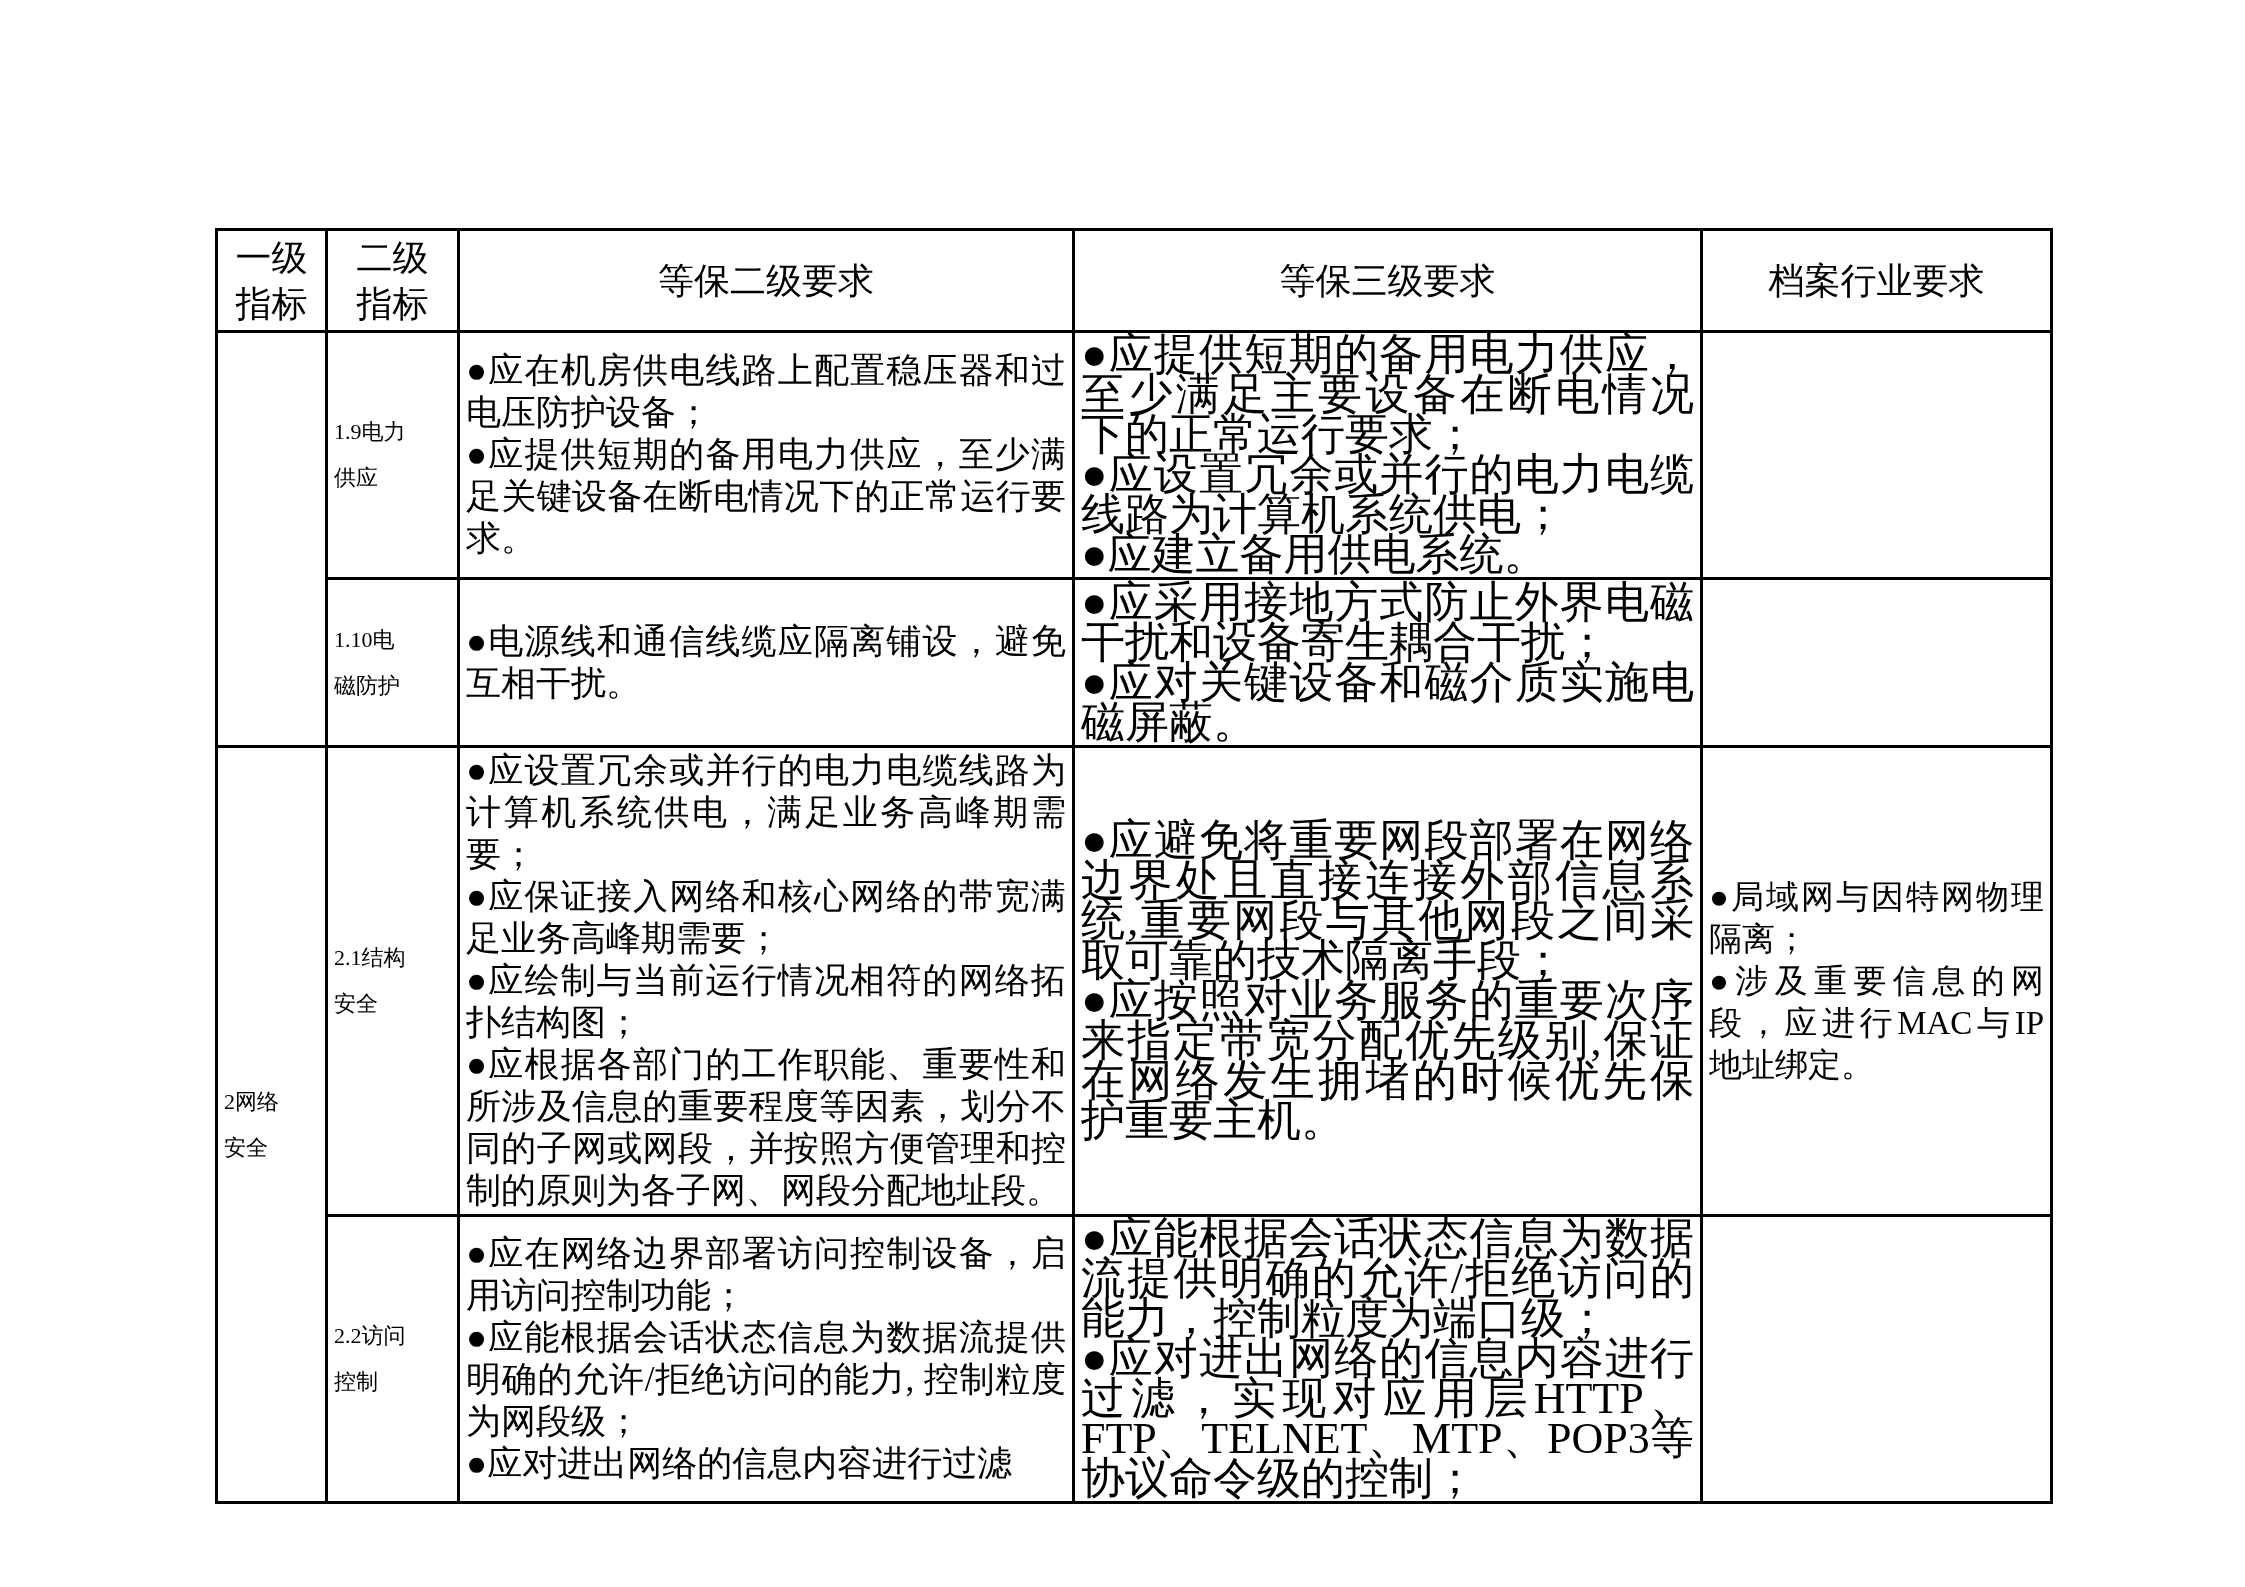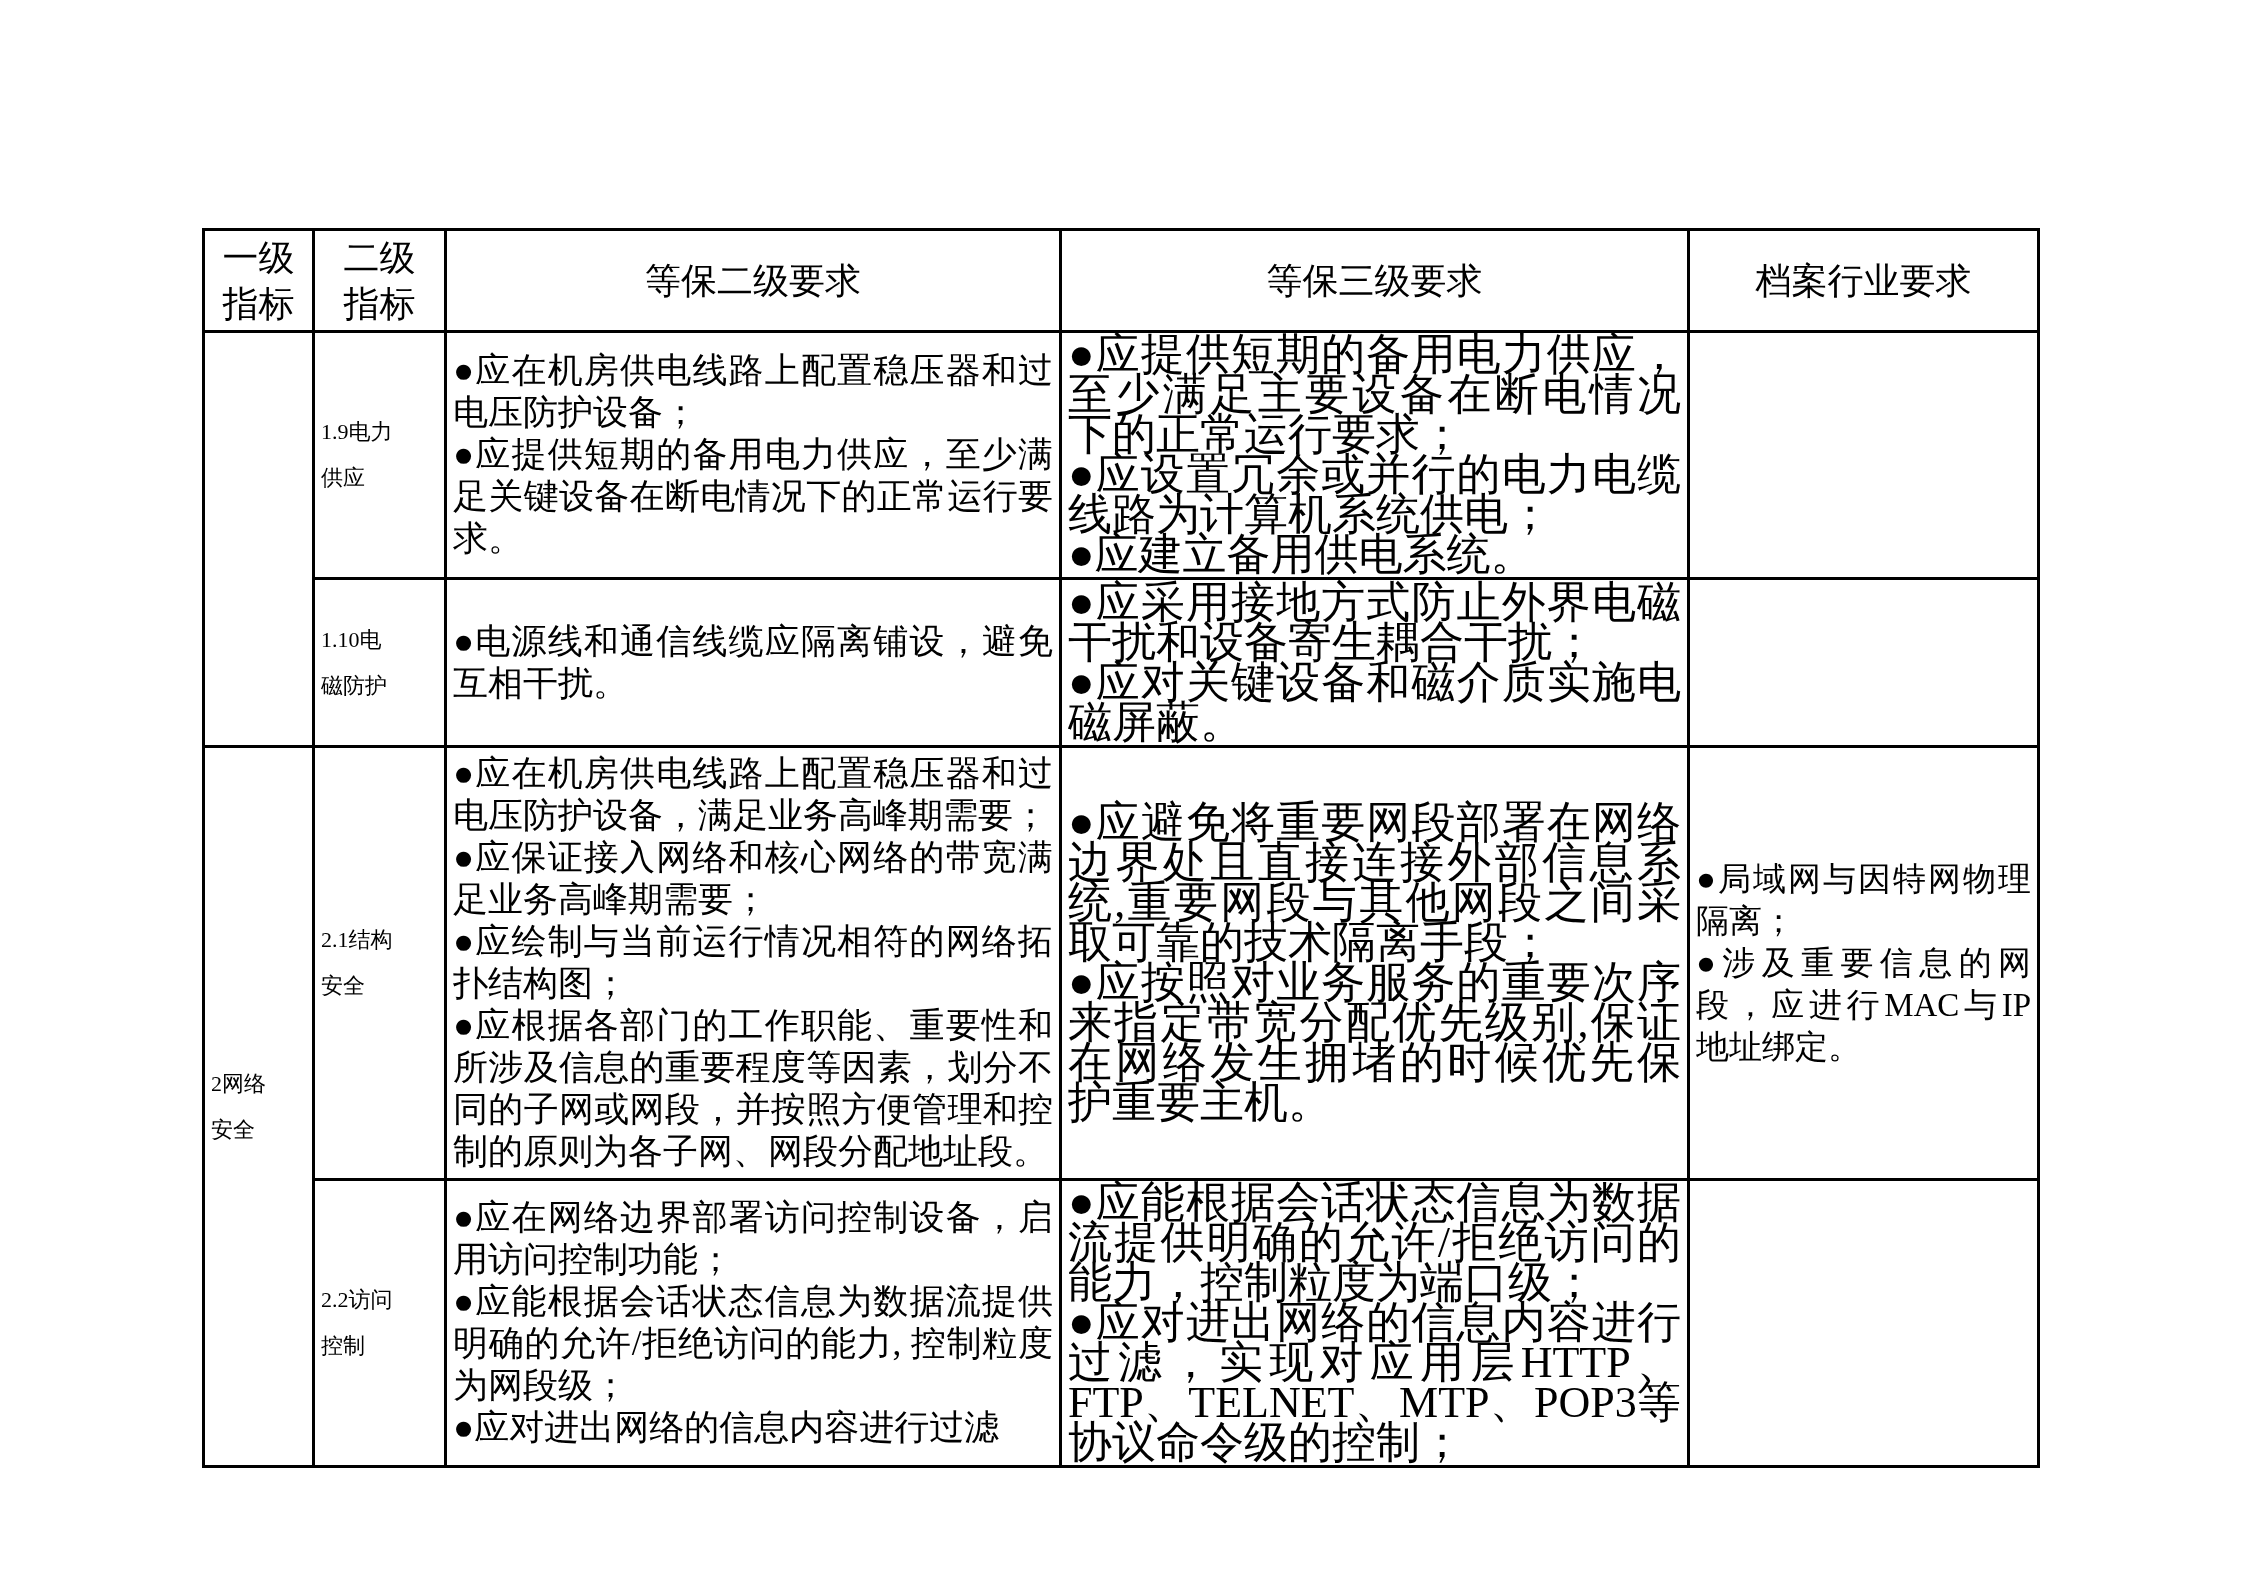--- a/index.html
+++ b/index.html
@@ -6,21 +6,21 @@
   body{
     width:2245px;height:1587px;
     background:#ffffff;
     position:relative;
     overflow:hidden;
     font-family:"Liberation Serif","DejaVu Serif",serif;
     color:#000;
   }
   table.doc{
     position:absolute;
-    left:202px;top:228px;
+    left:215px;top:228px;
     border-collapse:collapse;
     table-layout:fixed;
     width:1835px;
   }
   table.doc td, table.doc th{
     border:3px solid #000;
     vertical-align:middle;
     overflow:hidden;
     font-weight:normal;
     padding:2px 6px;
@@ -112,21 +112,21 @@
     </td>
     <td class="req5c"></td>
   </tr>
 
   <tr class="r21">
     <td class="lvl" rowspan="2">2网络
 安全</td>
     <td class="lvl">2.1结构
 安全</td>
     <td class="req3c">
-      <div class="bullet">应在机房供电线路上配置稳压器和过电压防护设备，满足业务高峰期需要；</div>
+      <div class="bullet">应设置冗余或并行的电力电缆线路为计算机系统供电，满足业务高峰期需要；</div>
       <div class="bullet">应保证接入网络和核心网络的带宽满足业务高峰期需要；</div>
       <div class="bullet">应绘制与当前运行情况相符的网络拓扑结构图；</div>
       <div class="bullet">应根据各部门的工作职能、重要性和所涉及信息的重要程度等因素，划分不同的子网或网段，并按照方便管理和控制的原则为各子网、网段分配地址段。</div>
     </td>
     <td class="req4c">
       <div class="bullet">应避免将重要网段部署在网络边界处且直接连接外部信息系统,重要网段与其他网段之间采取可靠的技术隔离手段；</div>
       <div class="bullet">应按照对业务服务的重要次序来指定带宽分配优先级别,保证在网络发生拥堵的时候优先保护重要主机。</div>
     </td>
     <td class="req5c">
       <div class="bullet">局域网与因特网物理隔离；</div>

